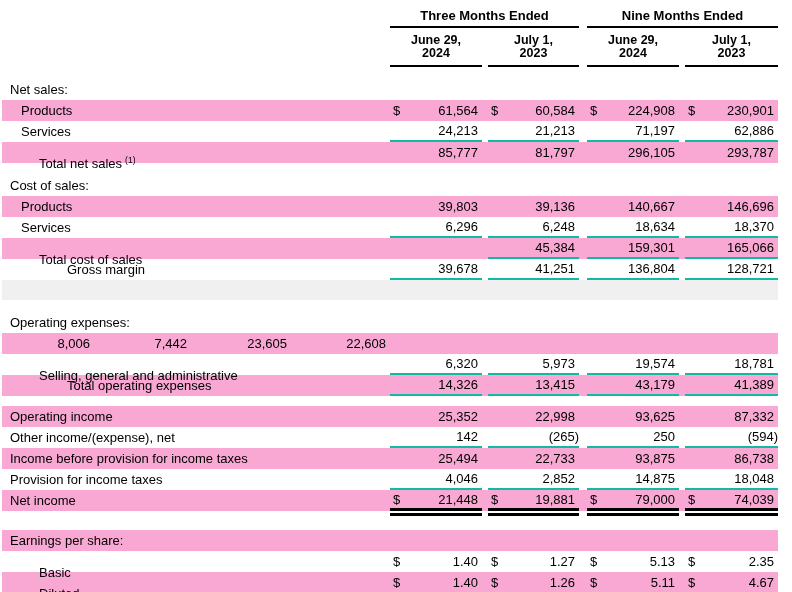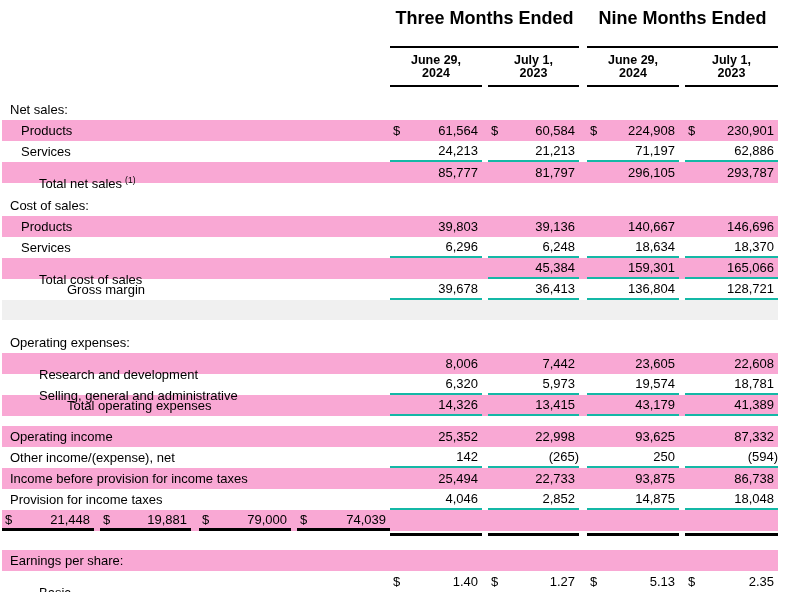--- a/index.html
+++ b/index.html
@@ -6,22 +6,22 @@
   body{width:792px;height:592px;font-family:"Liberation Sans",sans-serif;color:#000;}
   .sheet{position:relative;width:792px;height:592px;overflow:hidden;box-sizing:border-box;
          padding:8px 14px 0 2px;background:#fff;}
   .table{width:776px;}
 
   
   .hdr-row{display:flex;align-items:flex-end;}
   .hdr-row1{margin-bottom:4px;}
   .hdr-row2{margin-bottom:12px;}
   .hspacer{flex:1;}
-  .grp{font-weight:bold;font-size:18px;text-align:center;border-bottom:2px solid #000;
-       padding-bottom:17px;box-sizing:border-box;}
+  .grp{font-weight:bold;font-size:13px;text-align:center;border-bottom:2px solid #000;
+       padding-bottom:3px;box-sizing:border-box;}
   .g1{width:189px;}
   .g2{width:191px;margin-left:8px;}
   .datec{font-weight:bold;font-size:12.5px;line-height:13px;text-align:center;
          border-bottom:2px solid #000;padding:2px 0 5px 0;box-sizing:border-box;}
   .d1{width:92px;}
   .d2{width:91px;margin-left:6px;}
   .d3{width:92px;margin-left:8px;}
   .d4{width:93px;margin-left:6px;}
 
   
@@ -200,38 +200,37 @@
           </div>
         </div>
         <div class="row">
           <div class="label i3">Gross margin</div>
           <div class="cell c1 rs">
             <span class="dollar"></span>
             <span class="num">39,678</span>
           </div>
           <div class="cell c2 rs">
             <span class="dollar"></span>
-            <span class="num">36,413</span>
+            <span class="num">41,251</span>
           </div>
           <div class="cell c3 rs">
             <span class="dollar"></span>
             <span class="num">136,804</span>
           </div>
           <div class="cell c4 rs">
             <span class="dollar"></span>
             <span class="num">128,721</span>
           </div>
         </div>
         <div class="spacer shaded" style="height: 20px;"></div>
         <div class="spacer" style="height: 12px;"></div>
         <div class="row">
           <div class="label i0">Operating expenses:</div>
         </div>
         <div class="row shaded">
-          <div class="label i2">Research and development</div>
           <div class="cell c1">
             <span class="dollar"></span>
             <span class="num">8,006</span>
           </div>
           <div class="cell c2">
             <span class="dollar"></span>
             <span class="num">7,442</span>
           </div>
           <div class="cell c3">
             <span class="dollar"></span>
@@ -351,20 +350,21 @@
           <div class="cell c3 rs">
             <span class="dollar"></span>
             <span class="num">14,875</span>
           </div>
           <div class="cell c4 rs">
             <span class="dollar"></span>
             <span class="num">18,048</span>
           </div>
         </div>
         <div class="row shaded">
+          <div class="label i0">Net income</div>
           <div class="cell c1 rd">
             <span class="dollar">$</span>
             <span class="num">21,448</span>
           </div>
           <div class="cell c2 rd">
             <span class="dollar">$</span>
             <span class="num">19,881</span>
           </div>
           <div class="cell c3 rd">
             <span class="dollar">$</span>

